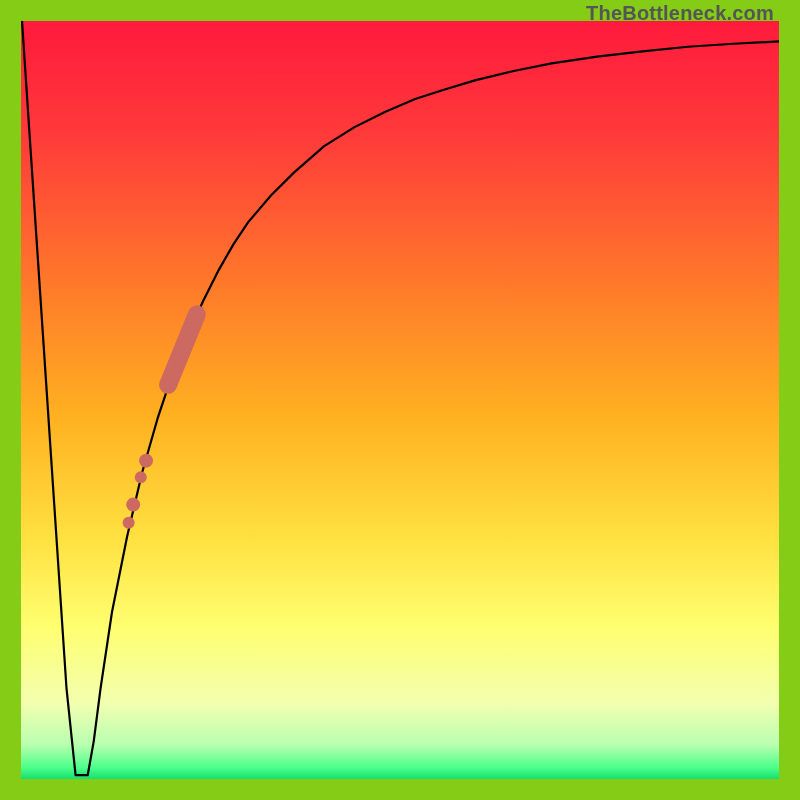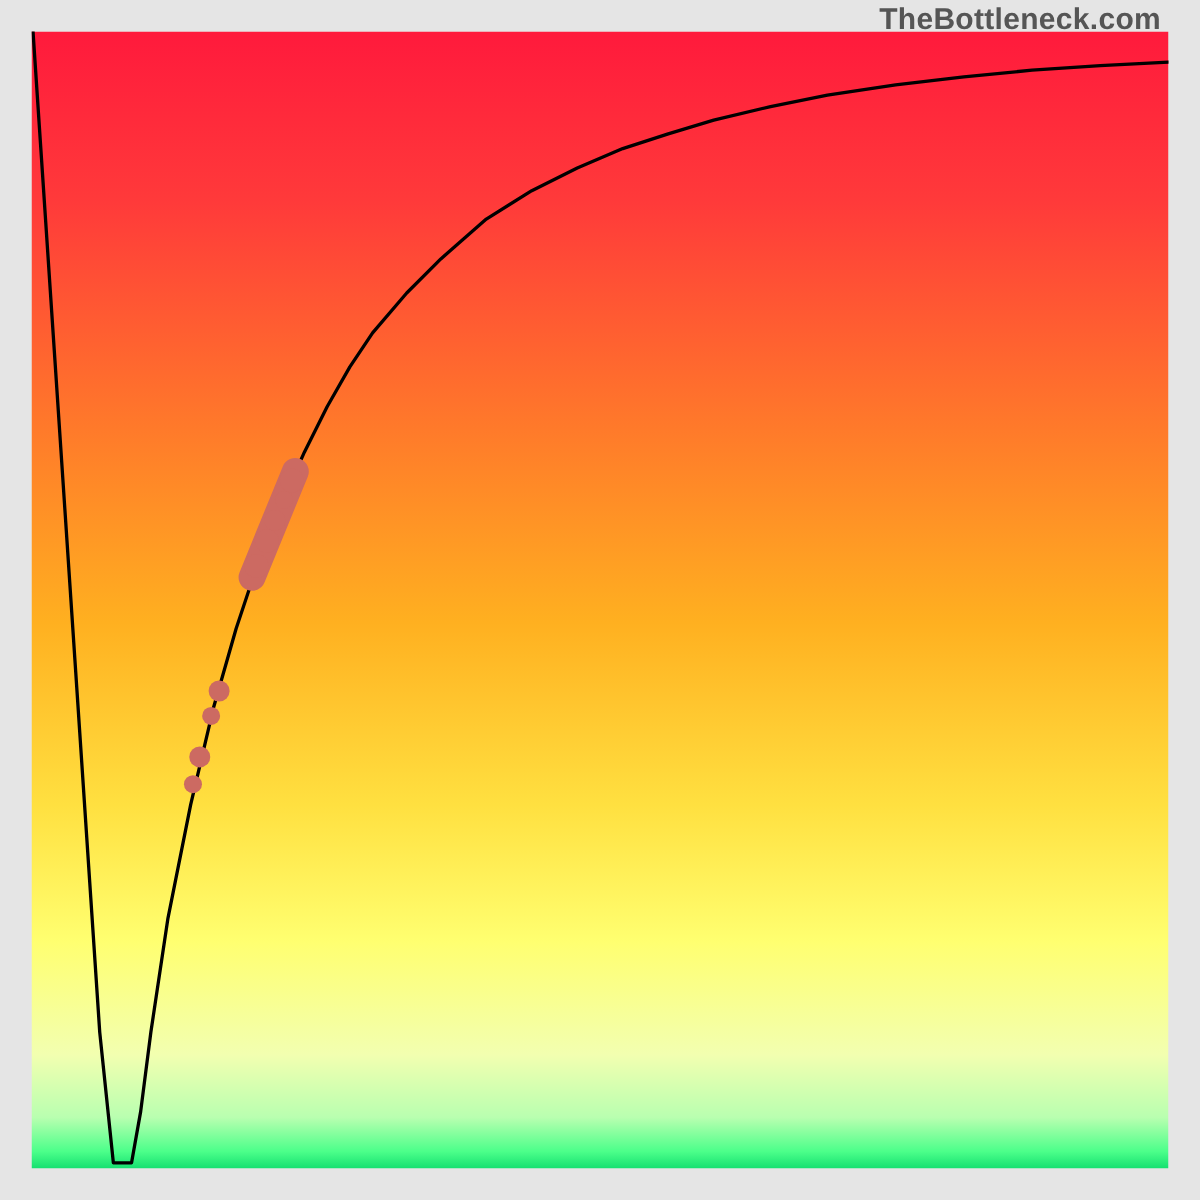--- a/index.html
+++ b/index.html
@@ -9,21 +9,21 @@
     height: 800px;
     background: #000;
     overflow: hidden;
   }
   .frame {
     position: absolute;
     top: 0;
     left: 0;
     width: 800px;
     height: 800px;
-    background: #e5e5e5;
+    background: #84cc16;
   }
   .plot-area {
     position: absolute;
     left: 21px;
     top: 21px;
     width: 758px;
     height: 758px;
   }
   
   .gradient {

